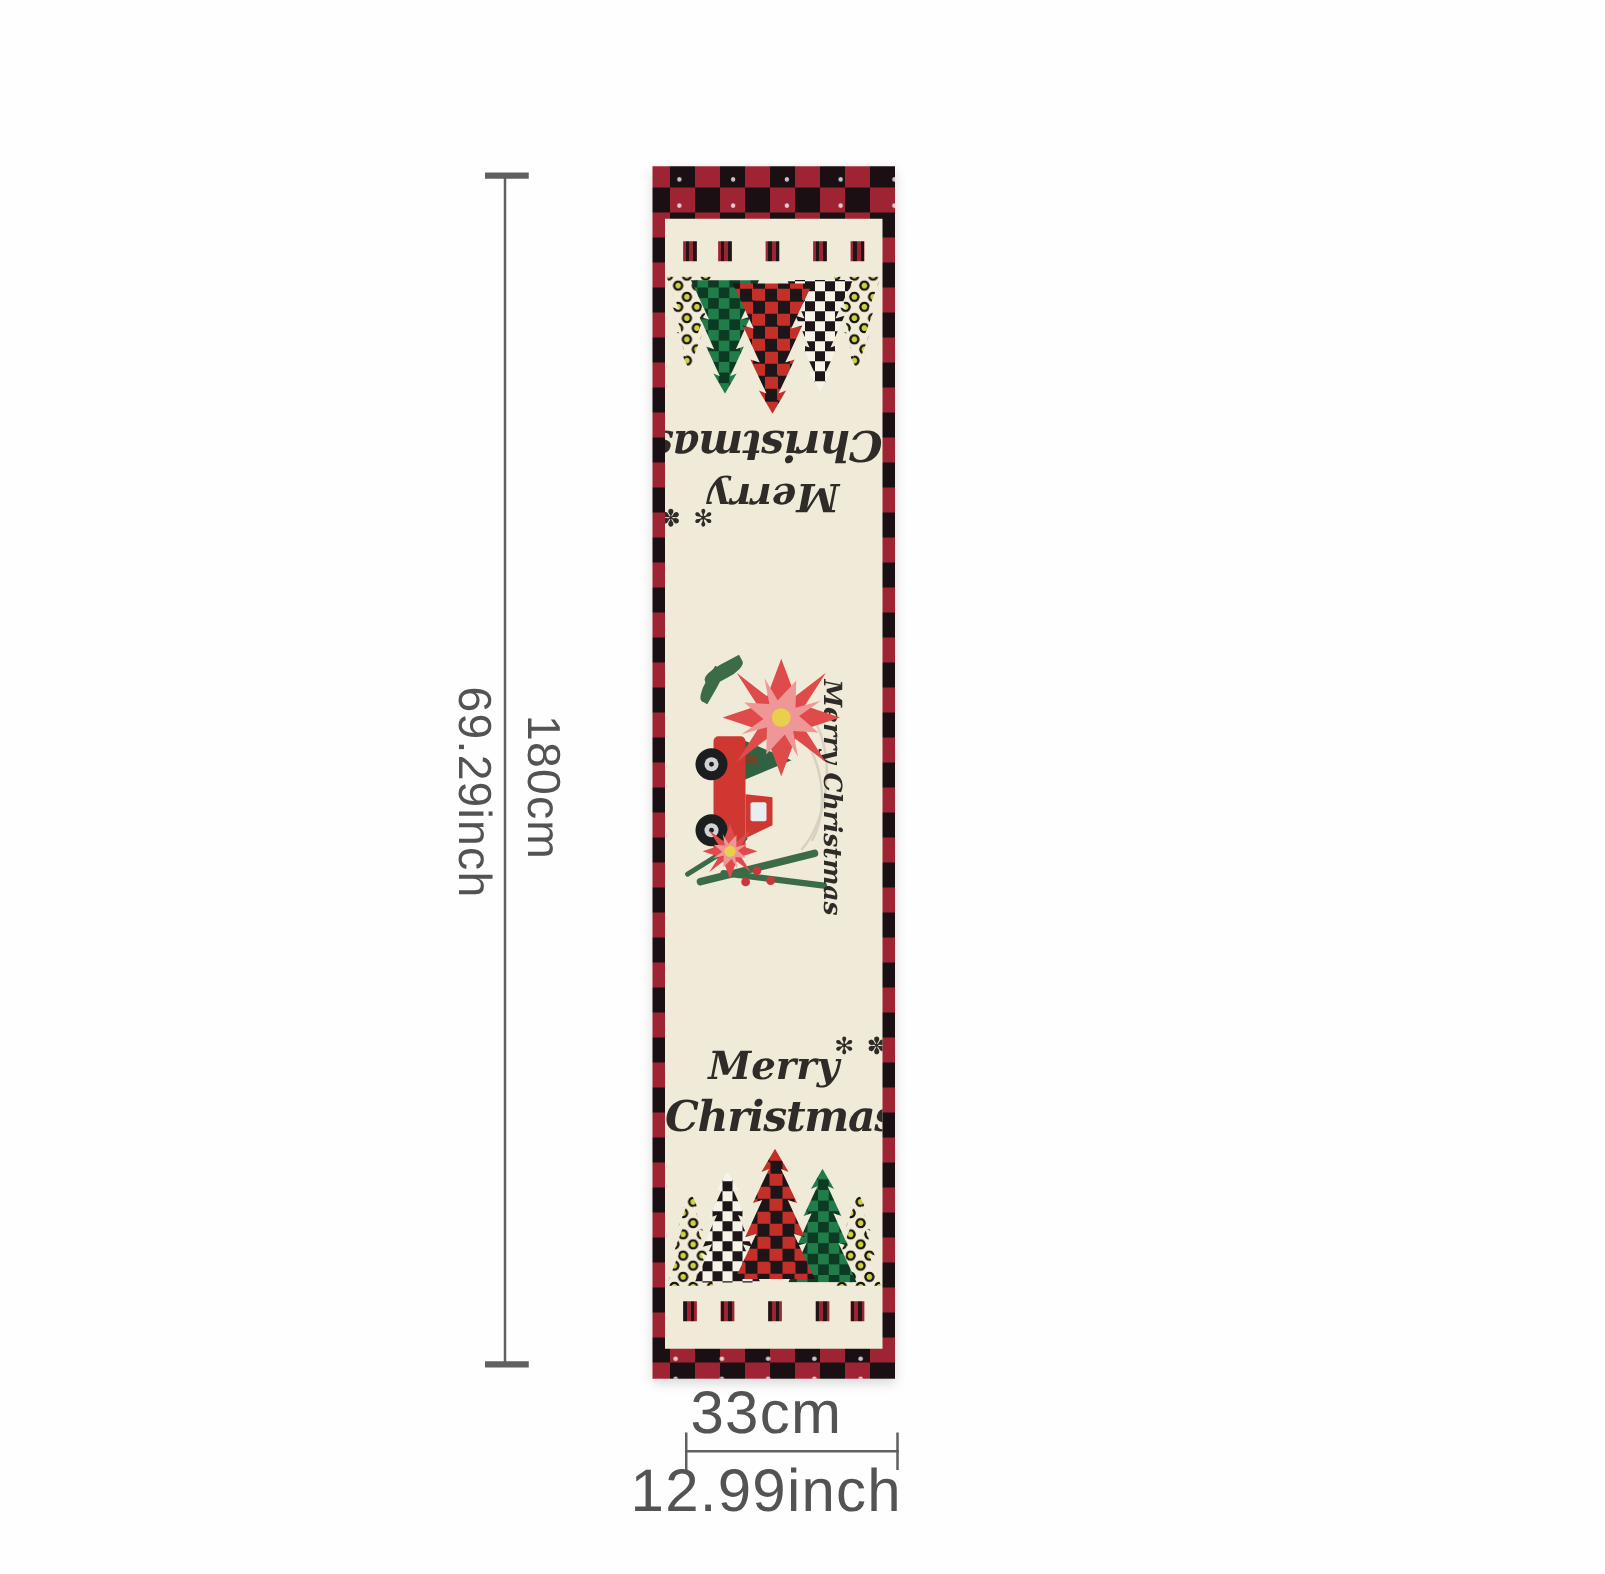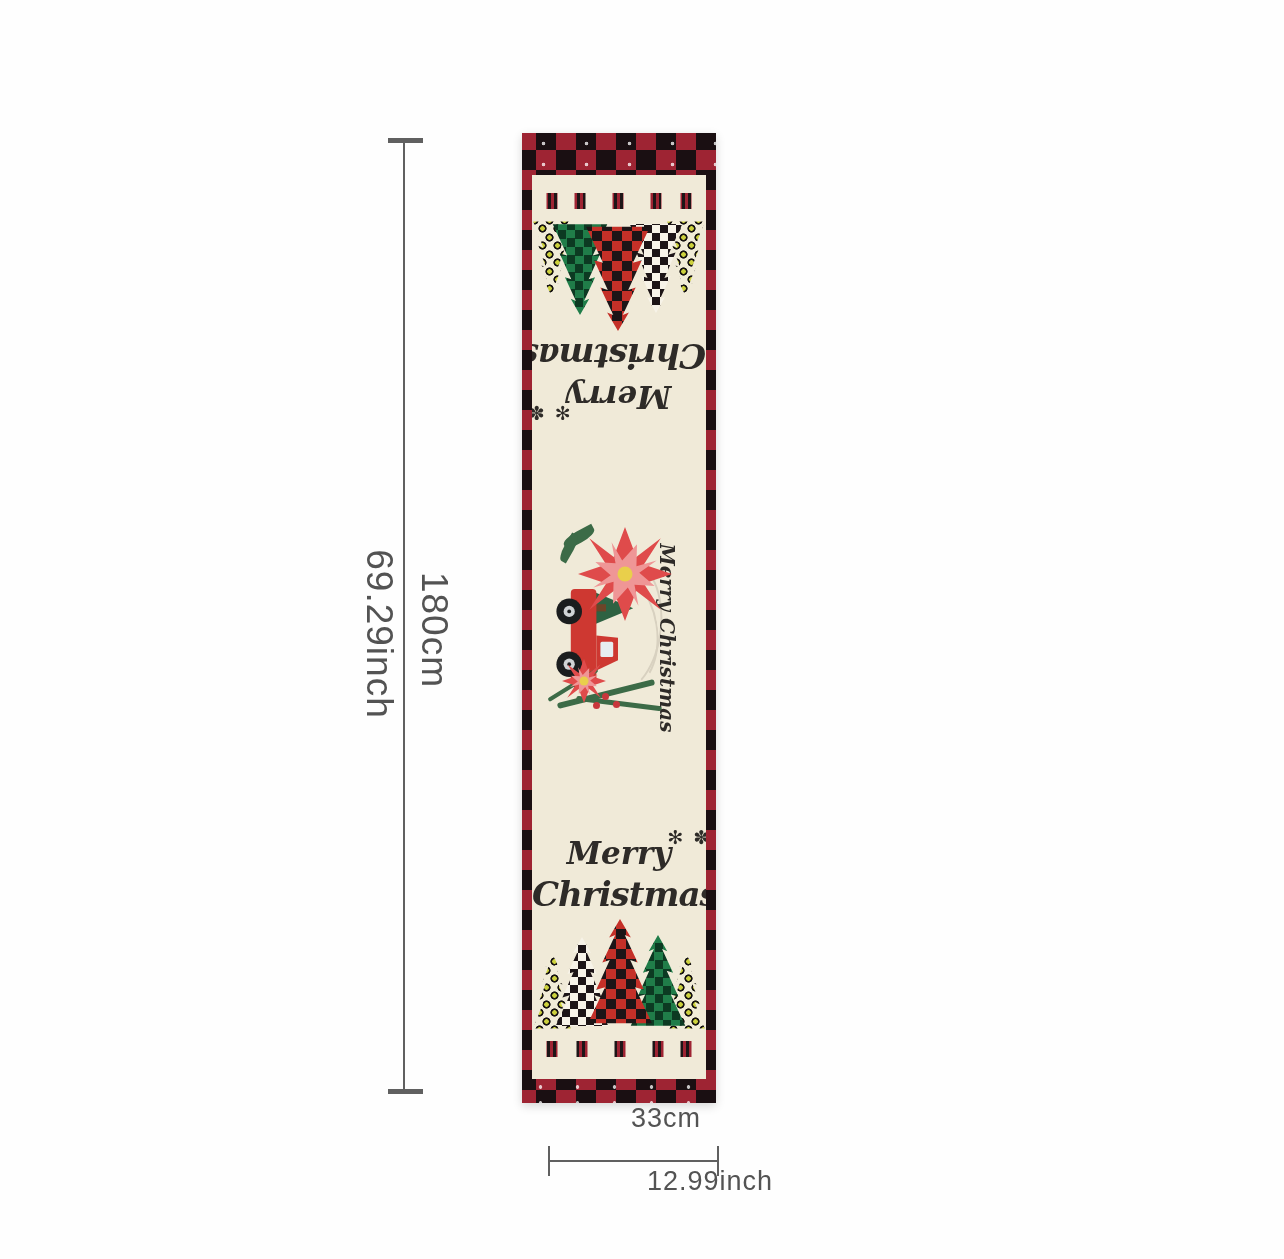--- a/index.html
+++ b/index.html
@@ -20,25 +20,25 @@
   .tick.right{left:717px;}
 
   .vlabel{position:absolute;width:0;height:0;}
   .vlabel>span{
     position:absolute;left:0;top:0;transform:translate(-50%,-50%) rotate(90deg);
     white-space:nowrap;font-size:37px;color:var(--dim_text,#535353);letter-spacing:1px;
   }
   .vlabel.cm{left:434px;top:630px;}
   .vlabel.inch{left:379px;top:634px;}
   .hlabel{
-    position:absolute;left:666px;transform:translateX(-50%);
-    font-size:27px;color:var(--dim_text,#535353);white-space:nowrap;letter-spacing:1px;
+    position:absolute;left:613px;transform:translateX(-50%);
+    font-size:48px;color:var(--dim_text,#535353);white-space:nowrap;letter-spacing:1px;
   }
   .hlabel.cm{top:1103px;}
-  .hlabel.inch{top:1166px;margin-left:44px;}
+  .hlabel.inch{top:1166px;}
 
   
   .runner{
     position:absolute;left:522px;top:133px;width:194px;height:970px;
     background:repeating-conic-gradient(var(--plaid_black,#1a0f12) 0% 25%, var(--plaid_red,#9e2433) 0% 50%);
     background-size:40px 40px;background-position:-6px -3px;
     box-shadow:0 3px 9px rgba(0,0,0,.16);
   }
   .band-dots{position:absolute;left:0;right:0;pointer-events:none;
     background-image:radial-gradient(circle,#ffffff 1.5px,transparent 2.1px);

